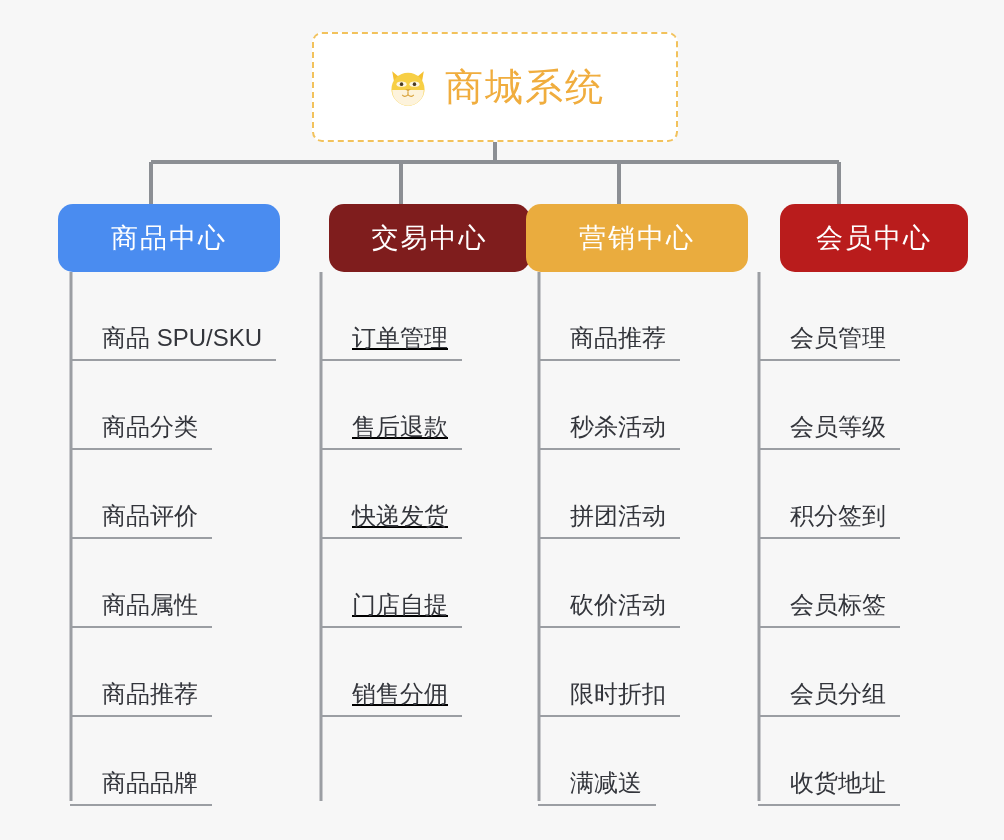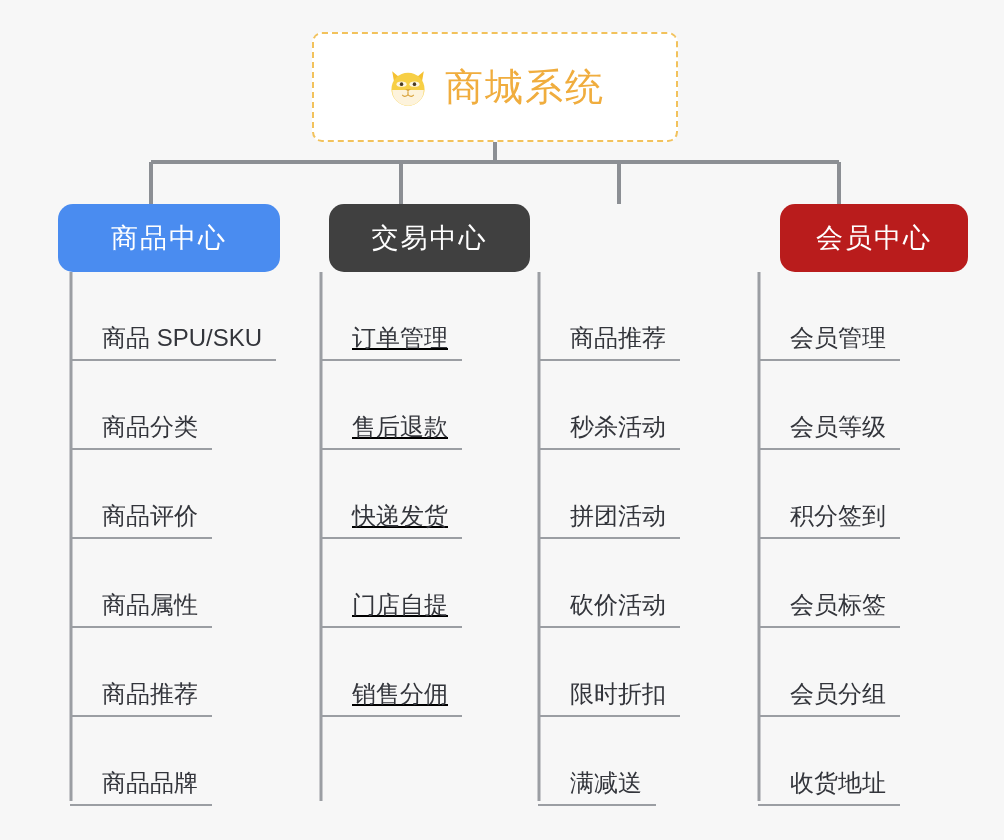--- a/index.html
+++ b/index.html
@@ -177,40 +177,43 @@
       </li>
     <li class="leaf-item">
         <span class="leaf-label">商品推荐</span>
       </li>
     <li class="leaf-item">
         <span class="leaf-label">商品品牌</span>
       </li>
   </ul>
 
   <div class="branch branch-1">
-    <div class="branch-header" style="background: #404040; margin-left: 21px;">交易中心</div>
+    <div class="branch-header" style="background: #7f1d1d; margin-left: 21px;">交易中心</div>
   </div>
   <ul class="leaf-list leaf-list-1">
     <li class="leaf-item">
         <span class="leaf-label">订单管理</span>
       </li>
     <li class="leaf-item">
         <span class="leaf-label">售后退款</span>
       </li>
     <li class="leaf-item">
         <span class="leaf-label">快递发货</span>
       </li>
     <li class="leaf-item">
         <span class="leaf-label">门店自提</span>
       </li>
     <li class="leaf-item">
         <span class="leaf-label">销售分佣</span>
       </li>
   </ul>
 
+  <div class="branch branch-2">
+    <div class="branch-header" style="background: rgb(234, 172, 62);">营销中心</div>
+  </div>
   <ul class="leaf-list leaf-list-2">
     <li class="leaf-item">
         <span class="leaf-label">商品推荐</span>
       </li>
     <li class="leaf-item">
         <span class="leaf-label">秒杀活动</span>
       </li>
     <li class="leaf-item">
         <span class="leaf-label">拼团活动</span>
       </li>

